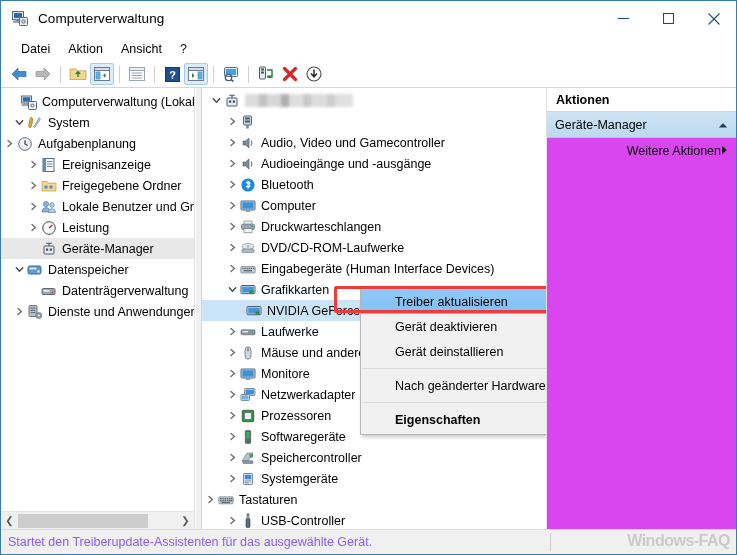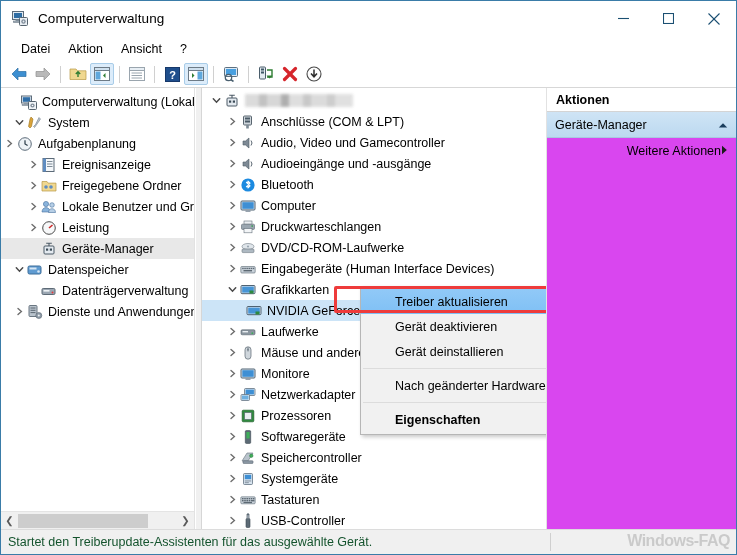--- a/index.html
+++ b/index.html
@@ -89,21 +89,21 @@
   }
   .act-group .g-lbl{flex:1 1 auto;}
   .act-item{height:25px;display:flex;align-items:center;padding:0 8px 0 26px;font-size:12.5px;text-align:right;}
   .act-item .a-lbl{flex:1 1 auto;}
 
   
   .statusbar{
     height:24px;flex:0 0 24px;background:#f0f0f0;border-top:1px solid #dcdcdc;
     display:flex;align-items:center;position:relative;
   }
-  .status-text{padding-left:7px;font-size:12.5px;color:#14532d;}
+  .status-text{padding-left:7px;font-size:12.5px;color:#8b5cf6;}
   .status-sep{position:absolute;left:549px;top:3px;width:1px;height:18px;background:#cfcfcf;}
   .watermark{
     position:absolute;right:6px;top:2px;font-size:16px;font-weight:bold;
     color:rgba(150,150,150,.42);letter-spacing:-0.5px;
     font-family:"Liberation Sans",sans-serif;
   }
 
   
   .ctx{
     position:absolute;left:338px;top:280px;width:275px;
@@ -479,21 +479,20 @@
               </svg>
             </span>
           <span class="ico">
             <svg width="16" height="16" viewBox="0 0 16 16">
               <rect x="3.5" y="2" width="8" height="9" rx="1" fill="#cfd6dc" stroke="#5a6670"></rect>
               <rect x="5" y="3.5" width="5" height="2" fill="#4b5a66"></rect>
               <rect x="5" y="6.5" width="5" height="2" fill="#4b5a66"></rect>
               <rect x="6.2" y="11" width="2.6" height="3.5" fill="#7d8a95"></rect>
             </svg>
           </span>
-          <span class="lbl">Anschlüsse (COM &amp; LPT)</span>
         </div>
 
         <div class="row" style="padding-left:22px">
           <span class="exp">
               <svg width="9" height="9" viewBox="0 0 9 9">
                 <path d="M3 1.4 L6.4 4.5 L3 7.6" fill="none" stroke="#6e6e6e" stroke-width="1.4" stroke-linecap="round"></path>
               </svg>
             </span>
           <span class="ico">
             <svg width="16" height="16" viewBox="0 0 16 16">
@@ -754,21 +753,21 @@
             <svg width="16" height="16" viewBox="0 0 16 16">
               <rect x="3.5" y="2.5" width="9" height="11" rx="1" fill="#d7e3ee" stroke="#4f6272" stroke-width=".7"></rect>
               <rect x="4.8" y="3.8" width="6.4" height="4.4" fill="#3e8fd4"></rect>
               <rect x="4.8" y="9.4" width="6.4" height="1.1" fill="#8d9aa6"></rect>
               <rect x="4.8" y="11.1" width="4" height="1.1" fill="#8d9aa6"></rect>
             </svg>
           </span>
           <span class="lbl">Systemgeräte</span>
         </div>
 
-        <div class="row" style="padding-left:22px">
+        <div class="row" style="">
           <span class="exp">
               <svg width="9" height="9" viewBox="0 0 9 9">
                 <path d="M3 1.4 L6.4 4.5 L3 7.6" fill="none" stroke="#6e6e6e" stroke-width="1.4" stroke-linecap="round"></path>
               </svg>
             </span>
           <span class="ico">
             <svg width="16" height="16" viewBox="0 0 16 16">
               <rect x="0.8" y="4.8" width="14.4" height="7" rx="1" fill="#c8d1d9" stroke="#5d6973" stroke-width=".6"></rect>
               <g fill="#5d6973">
                 <rect x="2" y="6" width="1.6" height="1.4"></rect>

